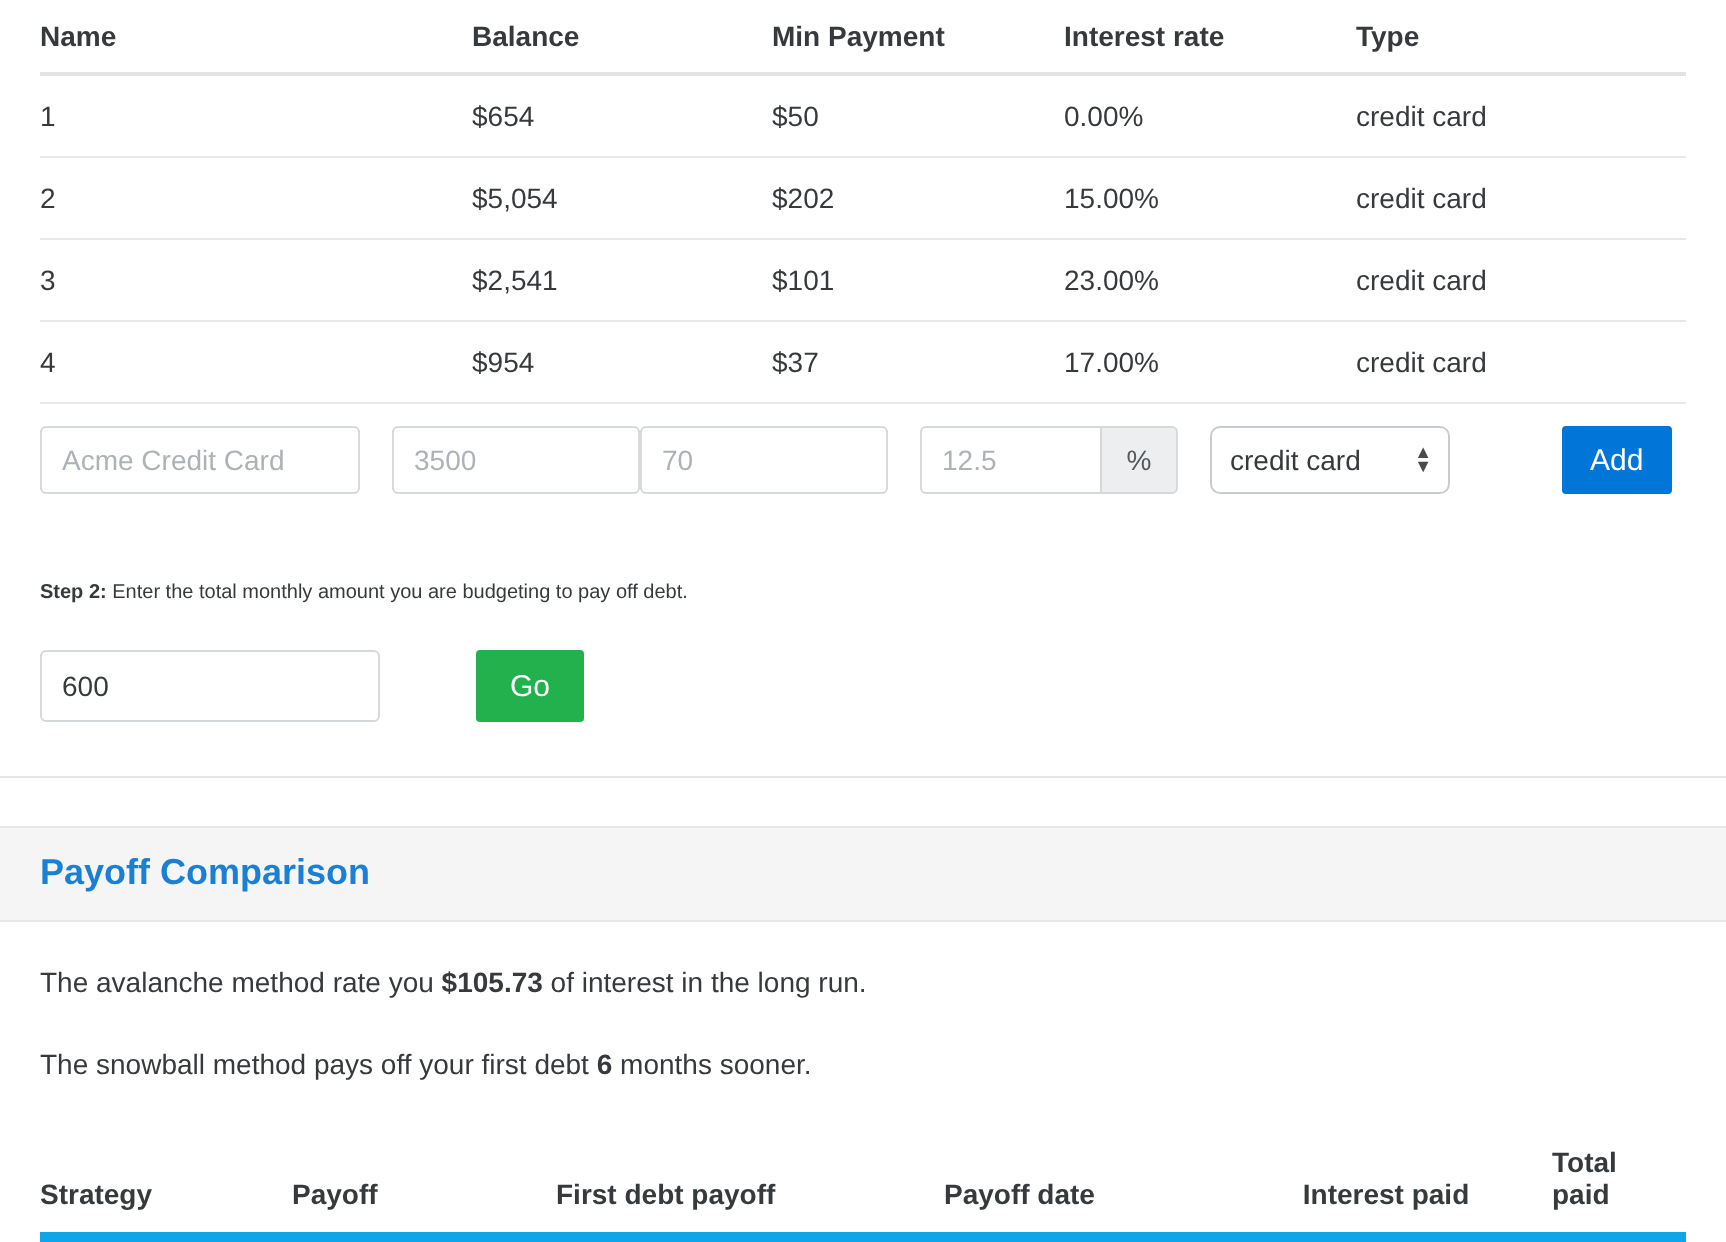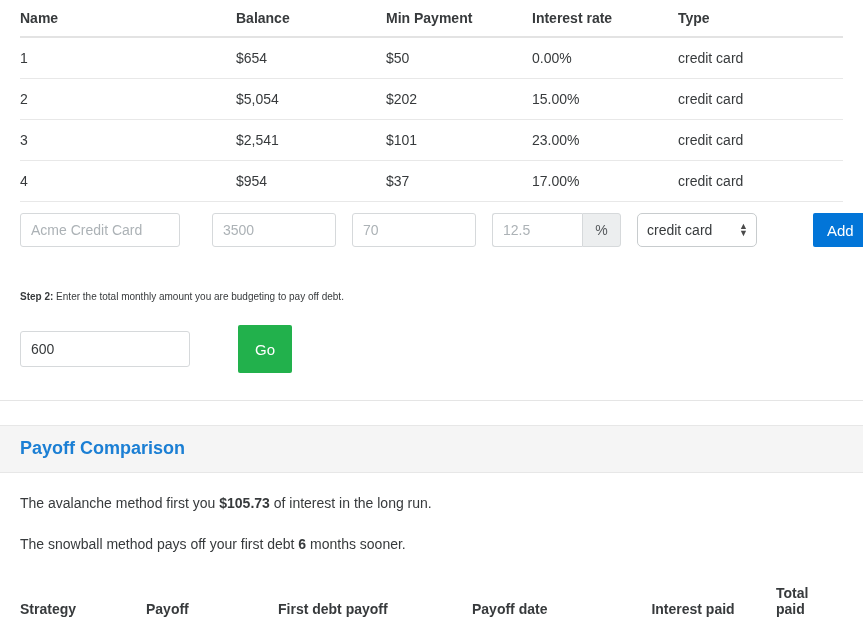--- a/index.html
+++ b/index.html
@@ -67,22 +67,22 @@
     border: 1px solid #d6d9db;
     border-radius: 3px;
     background: #fff;
     font-family: "Liberation Sans", sans-serif;
     font-size: 14px;
     color: #55595c;
     padding: 0 10px;
     outline: none;
   }
   .fld::placeholder { color: #acb2b6; }
-  #input-name     { width: 160px; margin-right: 32px; }
-  #input-balance  { width: 124px; margin-right: 16px; }
+  #input-name     { width: 160px; margin-right: 16px; }
+  #input-balance  { width: 124px; margin-right: 0; }
   #input-minpay   { width: 124px; margin-right: 16px; }
 
   .input-group {
     display: flex;
     align-items: flex-start;
     margin-right: 16px;
   }
   #input-rate {
     width: 90px;
     border-right: none;
@@ -147,21 +147,21 @@
     border: none;
     border-radius: 2px;
     font-family: "Liberation Sans", sans-serif;
     font-size: 15px;
     color: #ffffff;
     cursor: pointer;
     padding: 0 14px;
     margin-left: 40px;
   }
   #btn-add { background: #0275d8; }
-  #btn-go  { background: #22b14c; padding: 0 17px; height: 48px; }
+  #btn-go  { background: #22b14c; padding: 0 17px; height: 36px; }
 
   
   .step-text {
     padding: 0 20px;
     margin-top: 32px;
     font-size: 10px;
     color: #373a3c;
   }
   .step-text b { font-weight: bold; }
 
@@ -300,21 +300,21 @@
 <hr class="divider">
 
 <section class="panel">
   <div class="panel-head">
     <h2 class="panel-title">Payoff Comparison</h2>
   </div>
 
   <div class="panel-body">
 
     <p class="summary-line" id="summary-avalanche">
-      <span>The avalanche method first you </span><b>$105.73</b><span> of interest in the long run.</span>
+      <span>The avalanche method rate you </span><b>$105.73</b><span> of interest in the long run.</span>
     </p>
 
     <p class="summary-line" id="summary-snowball">
       <span>The snowball method pays off your first debt </span><b>6</b><span> months sooner.</span>
     </p>
 
     <div id="compare-wrap">
       <table class="tbl" id="compare-table">
         <thead>
           <tr>

